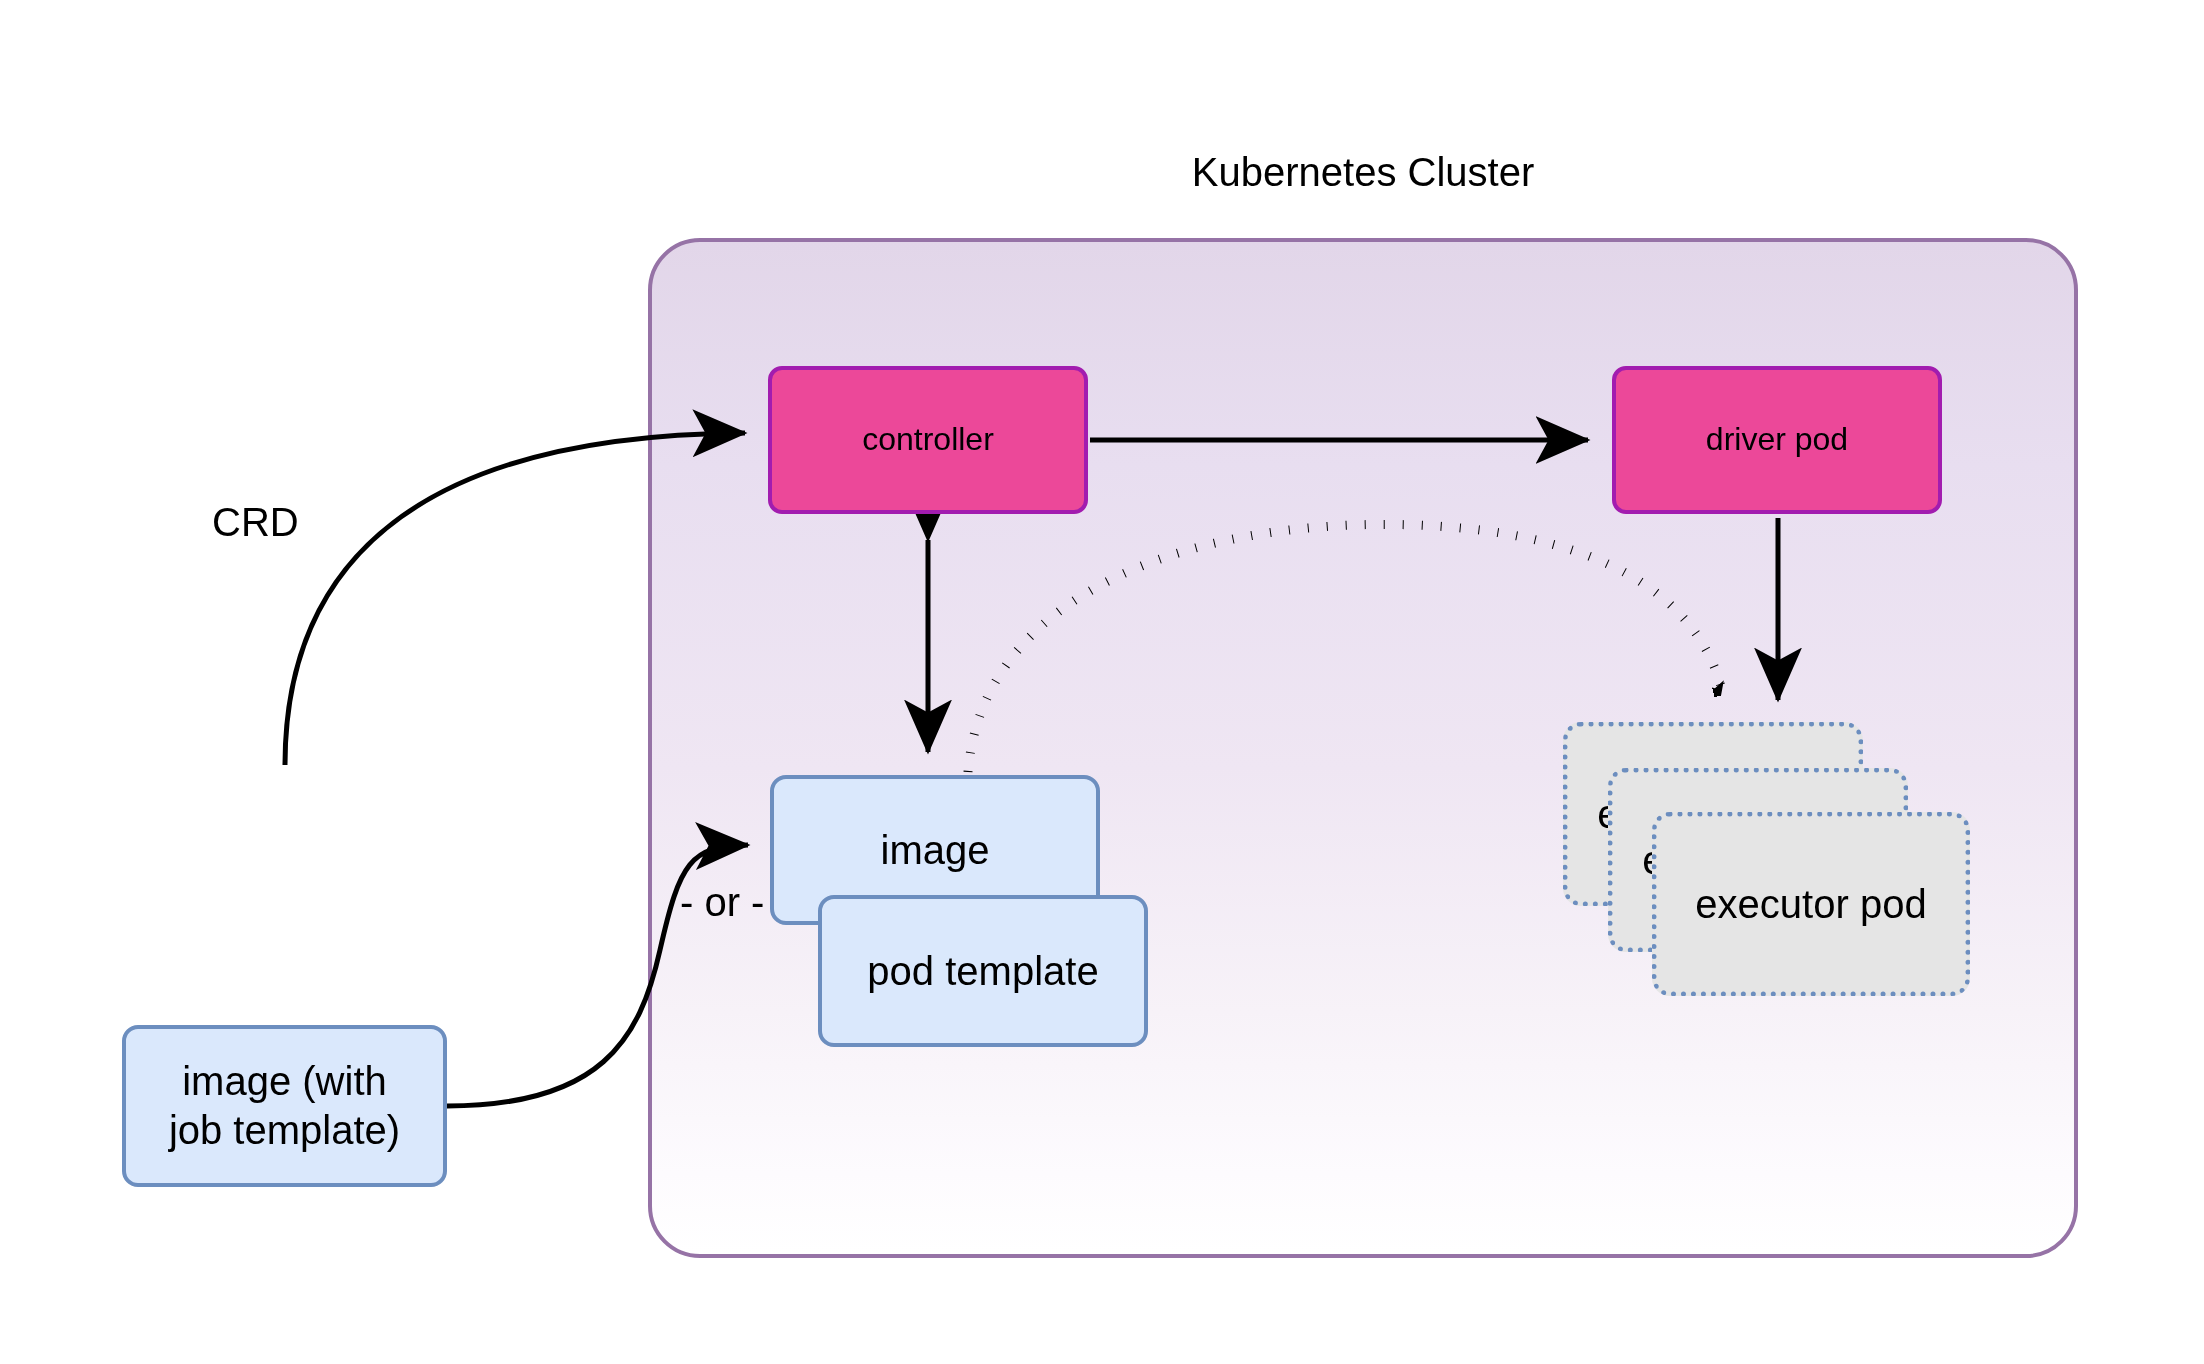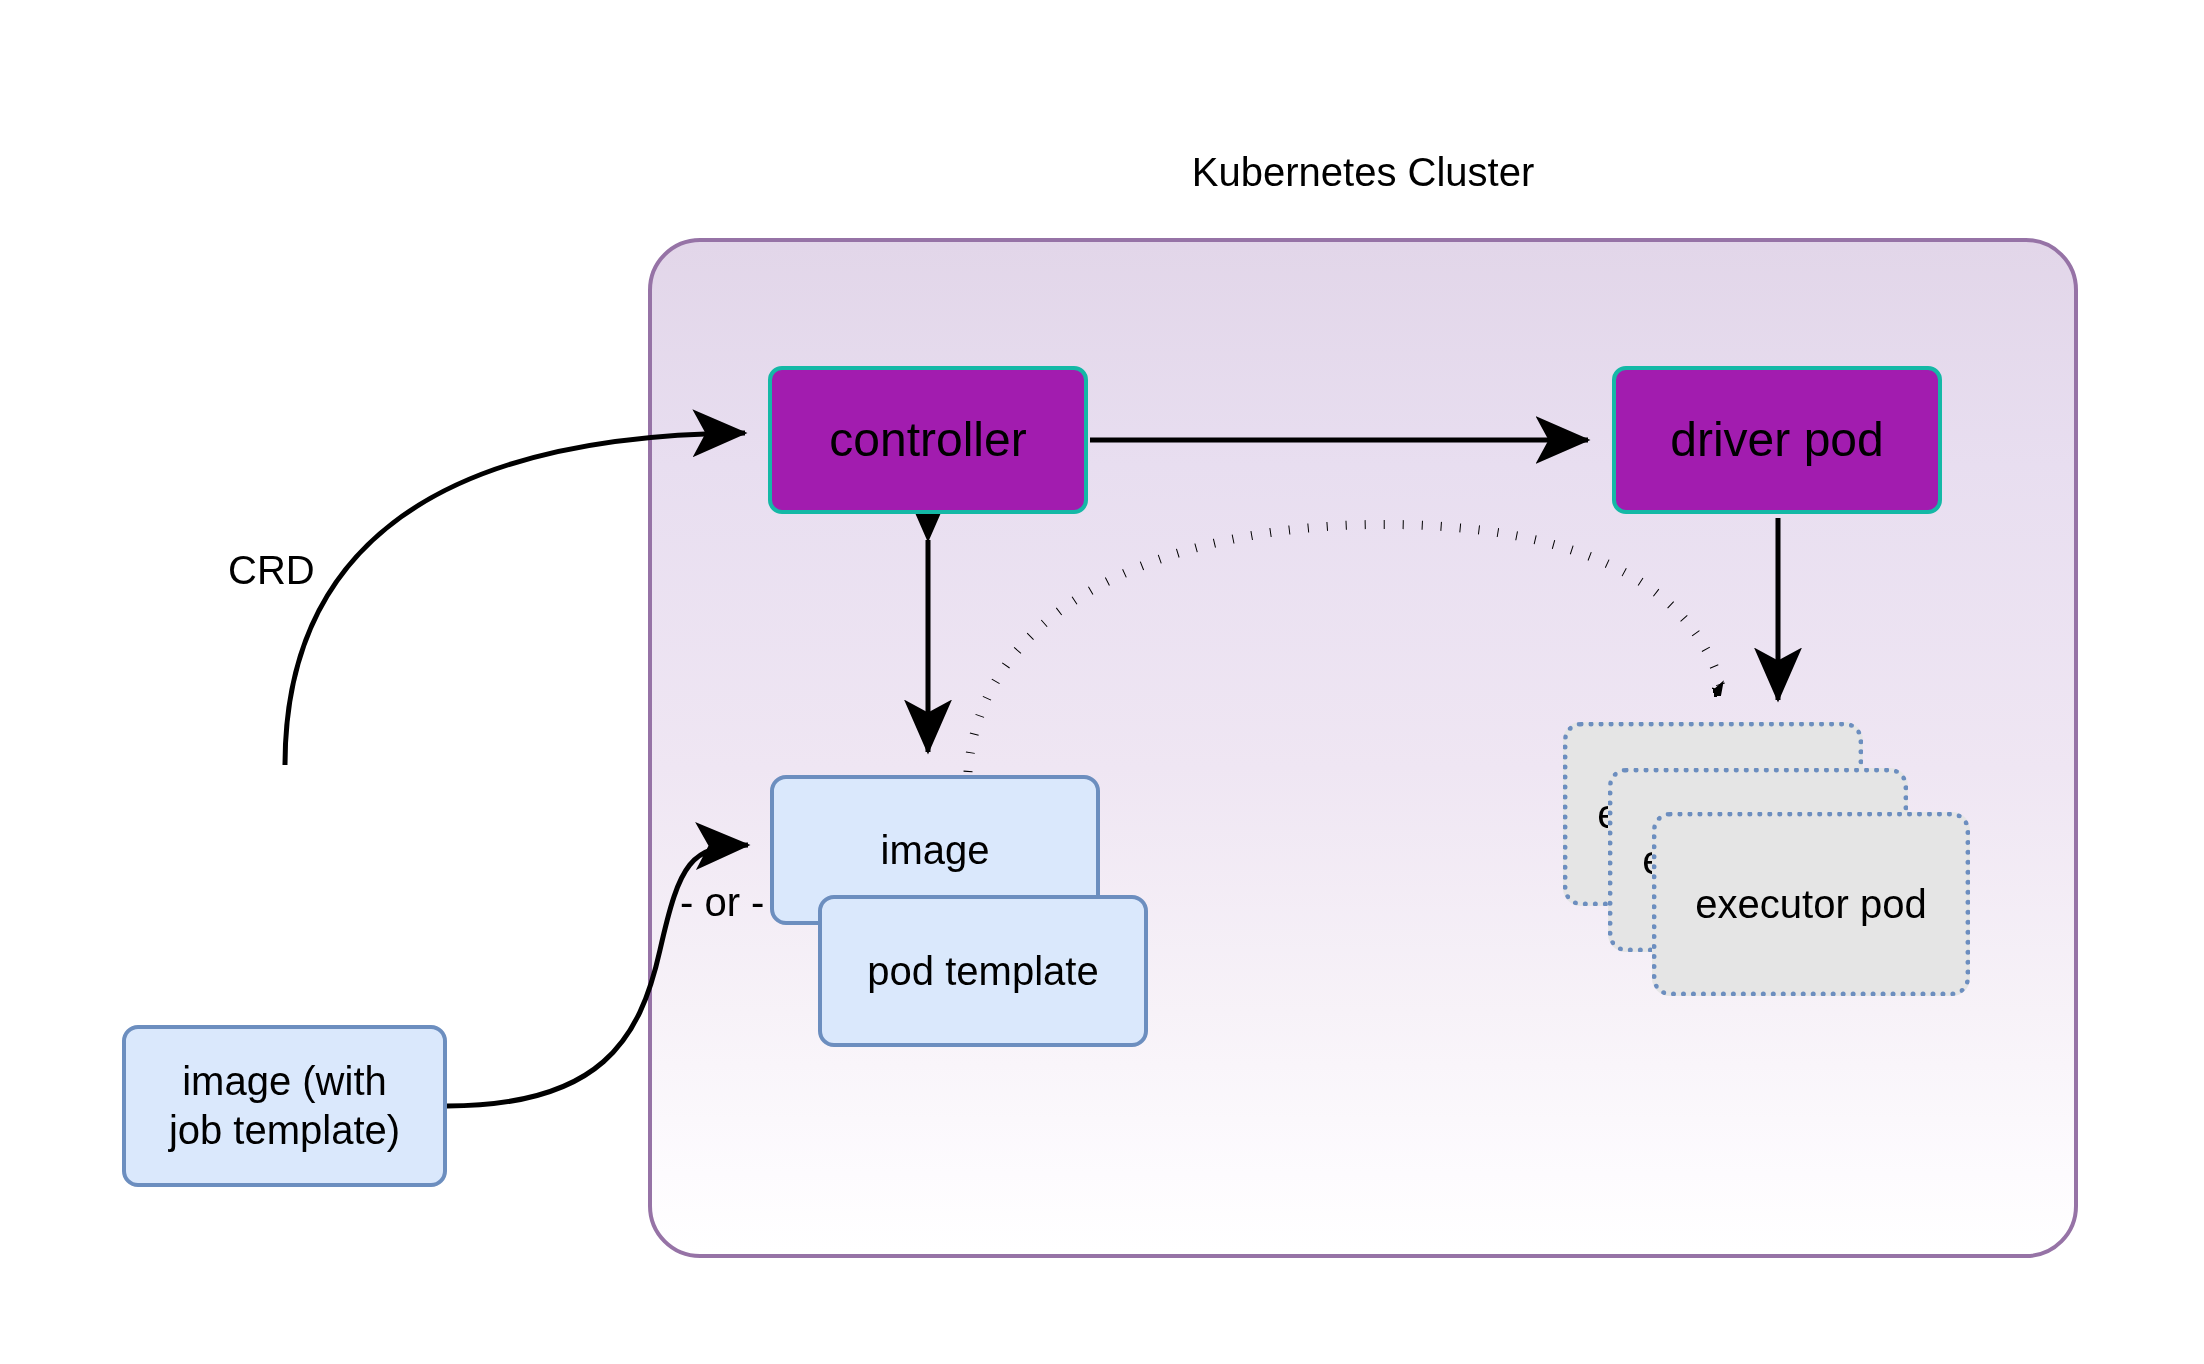--- a/index.html
+++ b/index.html
@@ -62,24 +62,24 @@
     left: 648px;
     top: 150px;
     width: 1430px;
     text-align: center;
     font-size: 40px;
     color: #000000;
   }
 
   
   .green-node {
-    background: #a21caf;
-    border: 4px solid #14b8a6;
+    background: #ec4899;
+    border: 4px solid #a21caf;
     border-radius: 14px;
-    font-size: 48px;
+    font-size: 32px;
   }
   .blue-node {
     background: #dae8fc;
     border: 4px solid #6c8ebf;
     border-radius: 16px;
     font-size: 40px;
   }
   .red-node {
     background: #f8cecc;
     border: 4px solid #b85450;
@@ -108,21 +108,21 @@
   #node-exec-2 { left: 1608px; top: 768px; width: 300px; height: 184px; z-index: 4; }
   #node-exec-1 { left: 1652px; top: 812px; width: 318px; height: 184px; z-index: 5; }
 
   
   .edge-label {
     position: absolute;
     font-size: 40px;
     color: #000000;
     white-space: nowrap;
   }
-  #label-crd   { left: 228px; top: 500px; margin-top: 48px; }
+  #label-crd   { left: 212px; top: 500px; }
   #label-or    { left: 680px; top: 880px; }
 </style>
 </head>
 <body>
 
 <div id="canvas">
 
   <div id="cluster-title">Kubernetes Cluster</div>
 
   <div id="cluster-container"></div>

